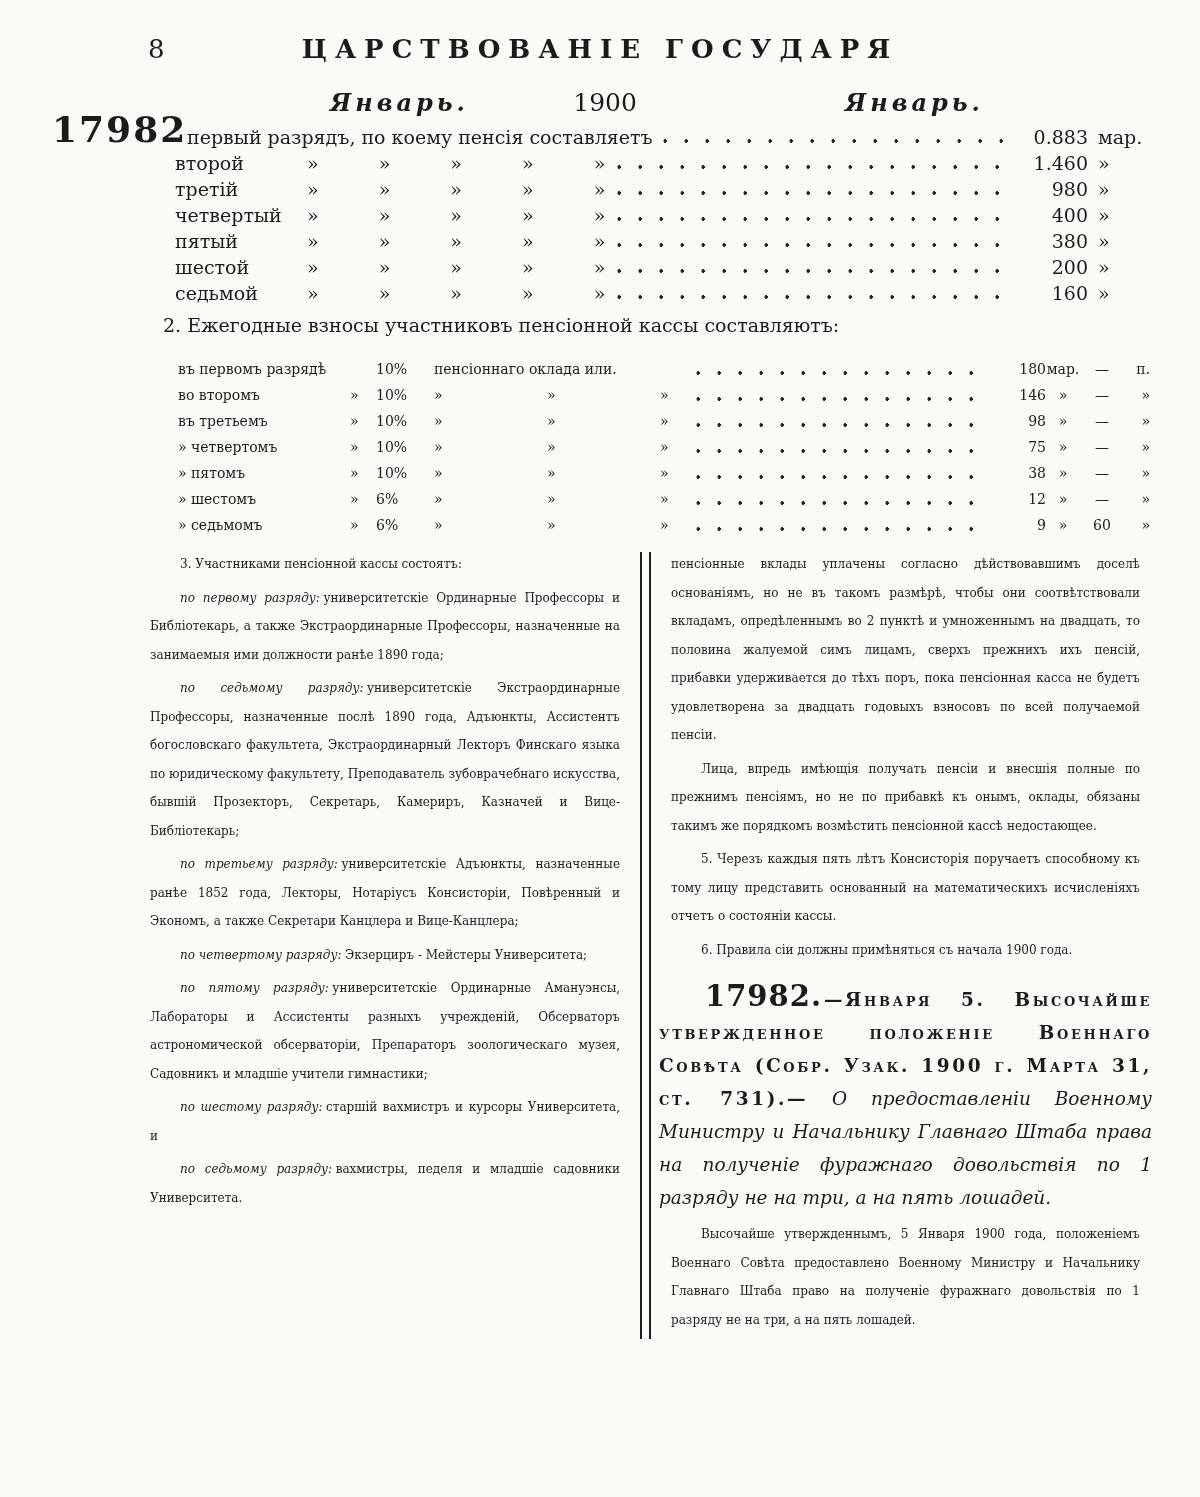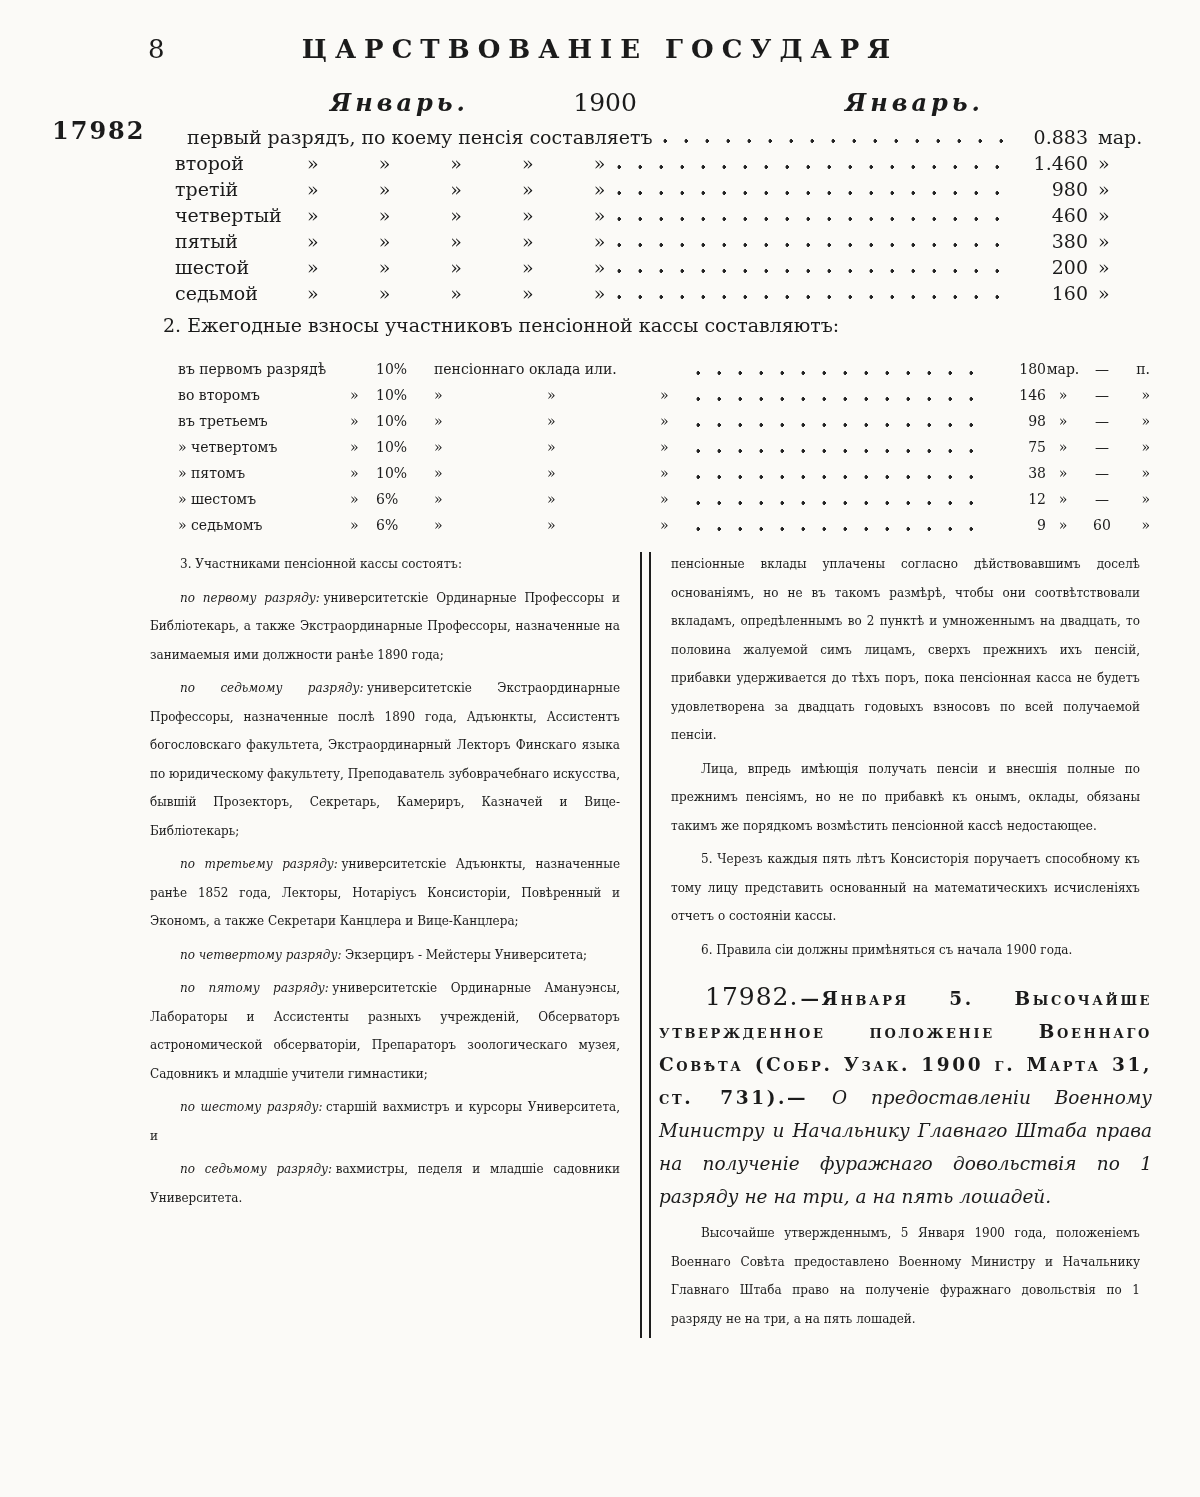--- a/index.html
+++ b/index.html
@@ -15,21 +15,21 @@
   }
   
   .page-head{position:relative;height:34px;}
   .page-num{position:absolute;left:148px;top:0;font-size:26px;}
   .head-title{position:absolute;left:0;right:0;text-align:center;font-size:26px;font-weight:bold;letter-spacing:8px;}
   .date-line{position:relative;height:34px;margin-top:20px;font-size:24px;}
   .month{font-style:italic;font-weight:bold;letter-spacing:4px;}
   .month-left{position:absolute;left:330px;}
   .year{position:absolute;left:50%;transform:translateX(-42%);font-size:25px;}
   .month-right{position:absolute;left:845px;}
-  .margin-num{position:absolute;left:52px;top:116px;font-size:24px;font-weight:bold;letter-spacing:2px;}
+  .margin-num{position:absolute;left:52px;top:108px;font-size:36px;font-weight:bold;letter-spacing:2px;}
   
   .intro1{margin:10px 50px 0 150px;font-size:19px;line-height:35px;text-align:justify;text-indent:14px;}
   .intro2{margin:4px 50px 0 163px;font-size:19px;line-height:30px;}
   
   .t1{margin:2px 50px 0 175px;font-size:19px;}
   .t2{margin:16px 50px 0 178px;font-size:14px;}
   .trow{display:flex;align-items:baseline;line-height:26px;white-space:nowrap;}
   .leader{flex:1 1 auto;align-self:flex-end;height:4px;margin:0 10px 7px 10px;
     background-image:radial-gradient(circle at 2.2px 2px,#222 1.6px,rgba(0,0,0,0) 1.9px);
     background-size:21px 4px;background-repeat:repeat-x;}
@@ -51,21 +51,21 @@
   .twocol{display:flex;margin:12px 48px 0 138px;align-items:stretch;}
   .colL{flex:0 0 494px;}
   .divider{flex:0 0 7px;border-left:2px solid #1d1d1d;border-right:2px solid #1d1d1d;margin:2px 8px 0 8px;}
   .colR{flex:1 1 auto;min-width:0;}
   .para{font-size:12px;line-height:28.5px;text-align:justify;text-indent:30px;margin:5px 12px;}
   .para.first{margin-top:0;}
   .para.noindent{text-indent:0;}
   .lead{padding-right:0.3em;}
   
   .law-head{font-size:18.5px;line-height:33px;text-align:justify;text-indent:46px;margin:16px 0 6px 0;}
-  .law-num{font-size:25px;font-weight:normal;letter-spacing:1px;padding-right:2px;}
+  .law-num{font-size:29px;font-weight:bold;letter-spacing:1px;padding-right:2px;}
   .law-caps{font-variant:small-caps;letter-spacing:2.6px;font-weight:bold;}
   .law-title{font-style:italic;}
 </style>
 </head>
 <body>
 
 <div class="page">
 
   <div class="page-head">
     <span class="page-num">8</span>
@@ -99,21 +99,21 @@
       <span class="c1-label">третій</span>
       <span class="c1-dittos">» » » » »</span>
       <span class="leader"></span>
       <span class="c1-val">980</span>
       <span class="c1-unit">»</span>
     </div>
     <div class="trow">
       <span class="c1-label">четвертый</span>
       <span class="c1-dittos">» » » » »</span>
       <span class="leader"></span>
-      <span class="c1-val">460</span>
+      <span class="c1-val">400</span>
       <span class="c1-unit">»</span>
     </div>
     <div class="trow">
       <span class="c1-label">пятый</span>
       <span class="c1-dittos">» » » » »</span>
       <span class="leader"></span>
       <span class="c1-val">380</span>
       <span class="c1-unit">»</span>
     </div>
     <div class="trow">

